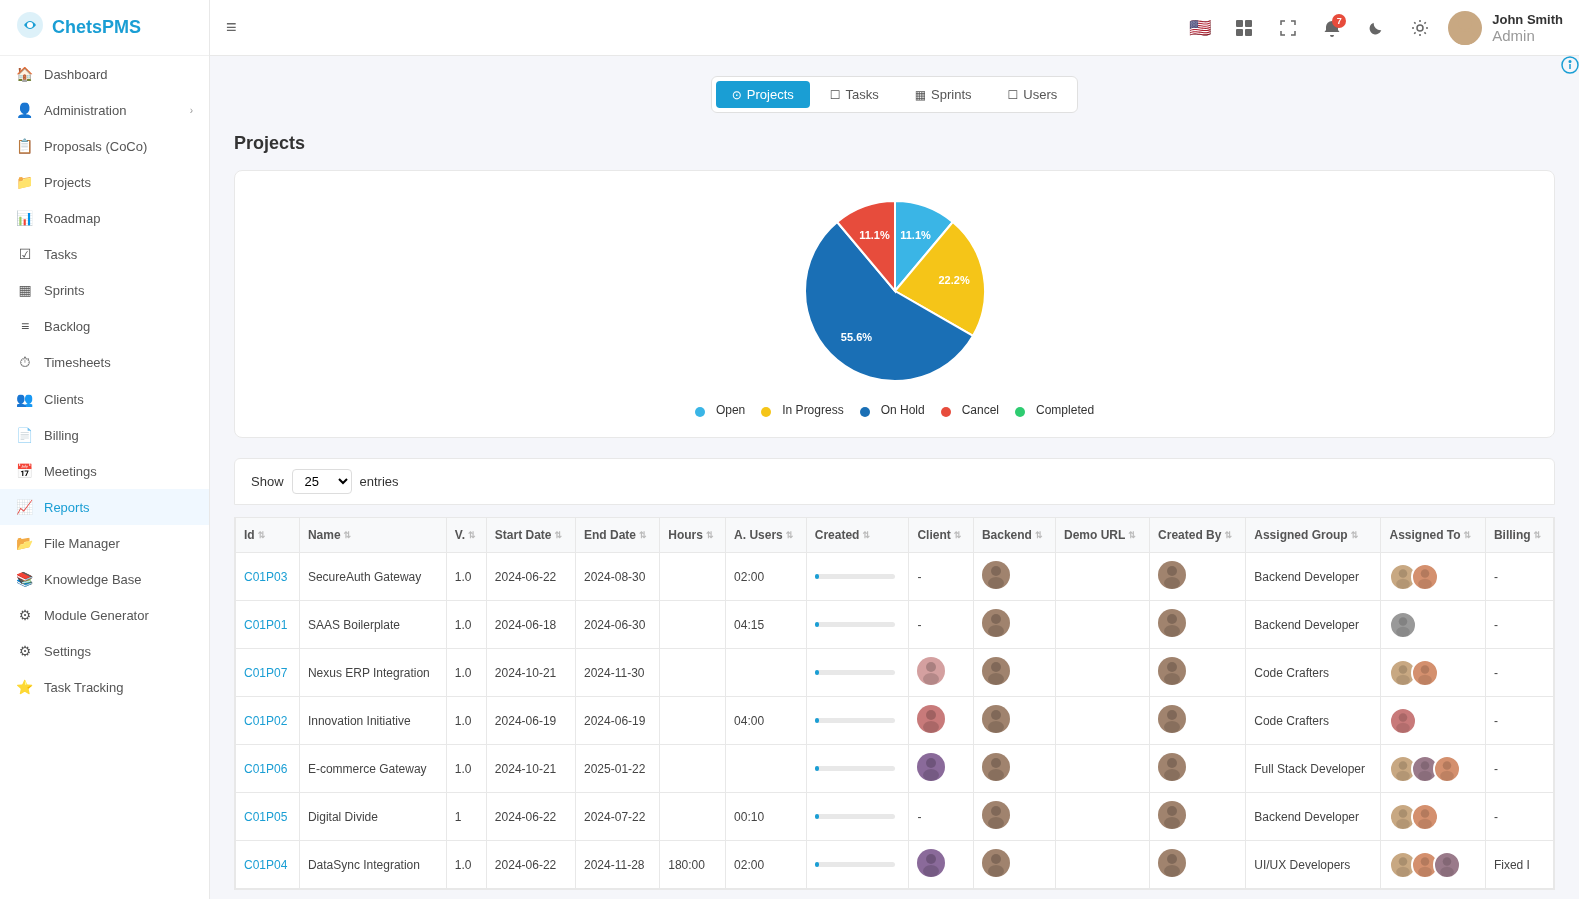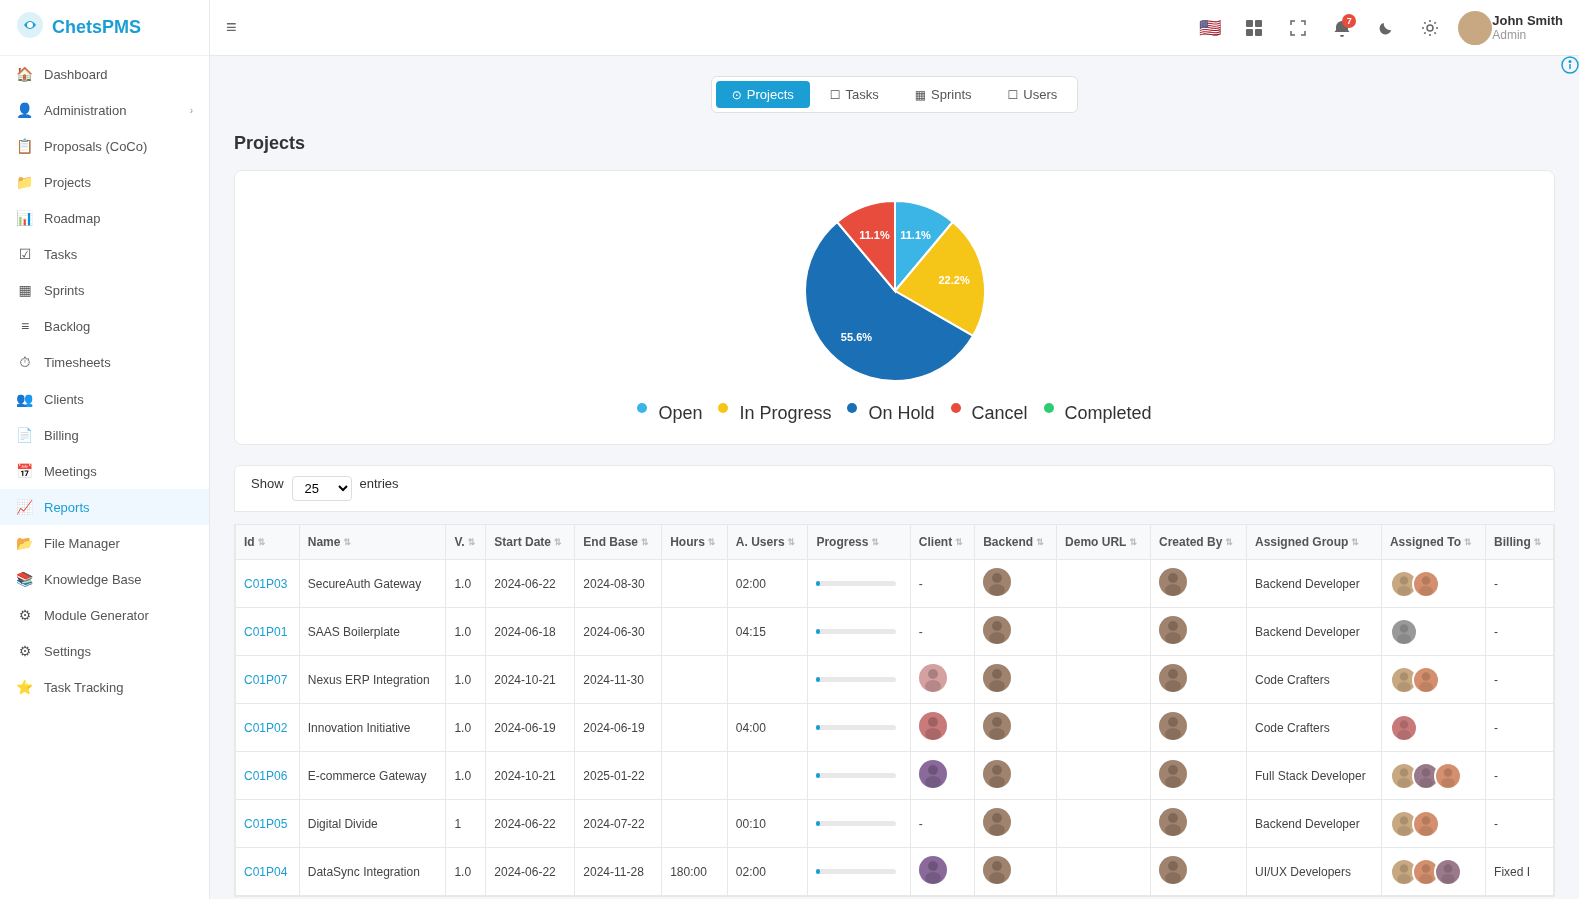--- a/index.html
+++ b/index.html
@@ -34,25 +34,25 @@
       display: flex; align-items: center; padding: 0 16px; gap: 12px;
     }
     #topbar-menu-icon { font-size: 18px; color: #666; cursor: pointer; margin-right: 8px; }
     #topbar-spacer { flex: 1; }
     .topbar-icon { width: 32px; height: 32px; display: flex; align-items: center; justify-content: center; cursor: pointer; color: #555; font-size: 16px; position: relative; }
     .topbar-badge {
       position: absolute; top: 2px; right: 2px; background: #e74c3c; color: #fff;
       font-size: 9px; width: 14px; height: 14px; border-radius: 50%;
       display: flex; align-items: center; justify-content: center; font-weight: 700;
     }
-    #user-info { display: flex; align-items: center; gap: 0; cursor: pointer; }
+    #user-info { display: flex; align-items: center; gap: 10px; cursor: pointer; }
     #user-avatar { width: 34px; height: 34px; border-radius: 50%; background: #c8a882; overflow: hidden; }
     #user-avatar svg { width: 100%; height: 100%; }
     .user-name { font-weight: 600; font-size: 13px; }
-    .user-role { font-size: 12px; color: #999; }
+    .user-role { font-size: 15px; color: #999; }
 
     
     #content { flex: 1; overflow-y: auto; padding: 20px 24px; }
 
     
     #tabs-bar {
       display: flex; align-items: center; justify-content: center; gap: 4px;
       background: #fff; border: 1px solid #e0e0e0; border-radius: 6px;
       padding: 4px; width: fit-content; margin: 0 auto 20px;
     }
@@ -70,30 +70,30 @@
     
     #chart-area {
       background: #fff; border-radius: 8px; padding: 20px;
       display: flex; flex-direction: column; align-items: center; margin-bottom: 20px;
       border: 1px solid #e8e8e8;
     }
     #pie-chart { width: 200px; height: 200px; }
     #chart-legend {
       display: flex; gap: 16px; margin-top: 12px; flex-wrap: wrap; justify-content: center;
     }
-    .legend-item { display: flex; align-items: flex-start; gap: 11px; font-size: 18px; }
+    .legend-item { display: flex; align-items: flex-end; gap: 11px; font-size: 12px; }
     .legend-dot { width: 10px; height: 10px; border-radius: 50%; }
 
     
     #table-controls {
       display: flex; align-items: center; justify-content: space-between;
       margin-bottom: 12px; background: #fff; padding: 10px 16px;
       border: 1px solid #e8e8e8; border-radius: 6px 6px 0 0;
     }
-    .show-entries { display: flex; align-items: flex-start; gap: 8px; font-size: 13px; }
+    .show-entries { display: flex; align-items: center; gap: 8px; font-size: 13px; }
     .show-entries select {
       padding: 3px 8px; border: 1px solid #ddd; border-radius: 4px;
       font-size: 13px; background: #fff;
     }
     .search-area { display: flex; align-items: center; gap: 8px; }
     .search-label { font-size: 13px; }
     .search-input {
       padding: 5px 10px; border: 1px solid #ddd; border-radius: 4px;
       font-size: 13px; width: 180px;
     }
@@ -395,39 +395,39 @@
                 </div>
               </th>
               <th>
                 <div class="th-sort">
                   <span>Start Date</span>
                   <span class="sort-icon">⇅</span>
                 </div>
               </th>
               <th>
                 <div class="th-sort">
-                  <span>End Base</span>
+                  <span>End Date</span>
                   <span class="sort-icon">⇅</span>
                 </div>
               </th>
               <th>
                 <div class="th-sort">
                   <span>Hours</span>
                   <span class="sort-icon">⇅</span>
                 </div>
               </th>
               <th>
                 <div class="th-sort">
                   <span>A. Users</span>
                   <span class="sort-icon">⇅</span>
                 </div>
               </th>
               <th>
                 <div class="th-sort">
-                  <span>Progress</span>
+                  <span>Created</span>
                   <span class="sort-icon">⇅</span>
                 </div>
               </th>
               <th>
                 <div class="th-sort">
                   <span>Client</span>
                   <span class="sort-icon">⇅</span>
                 </div>
               </th>
               <th>

